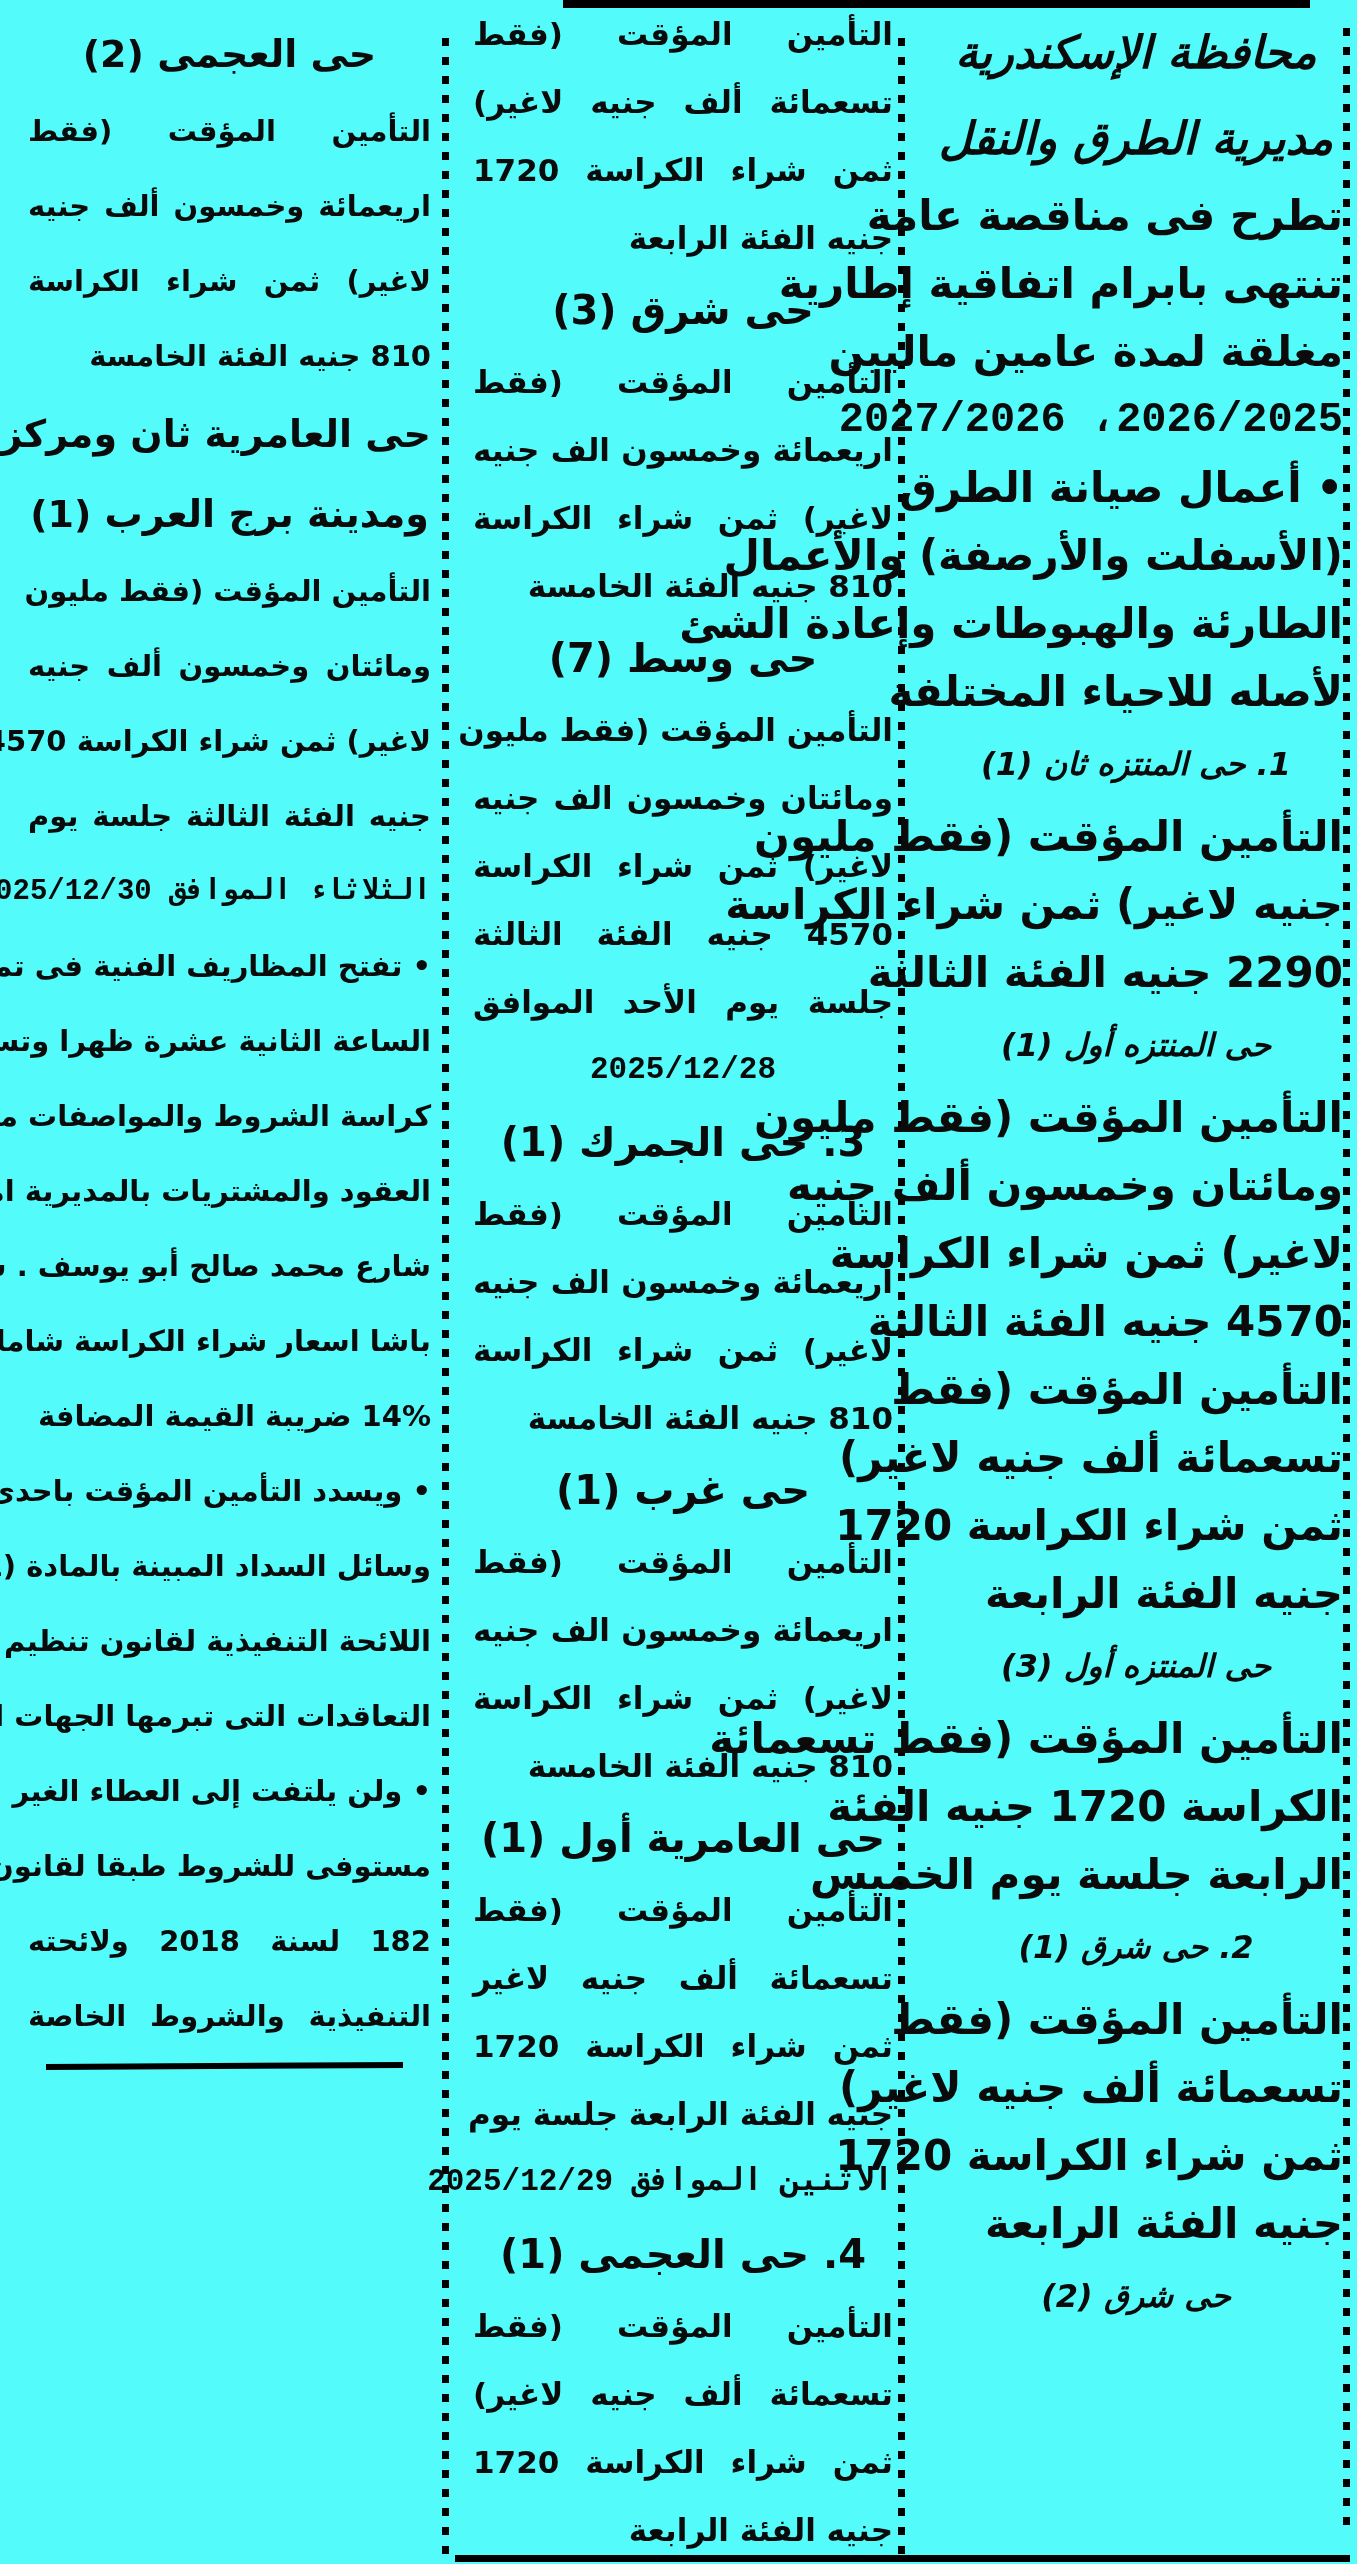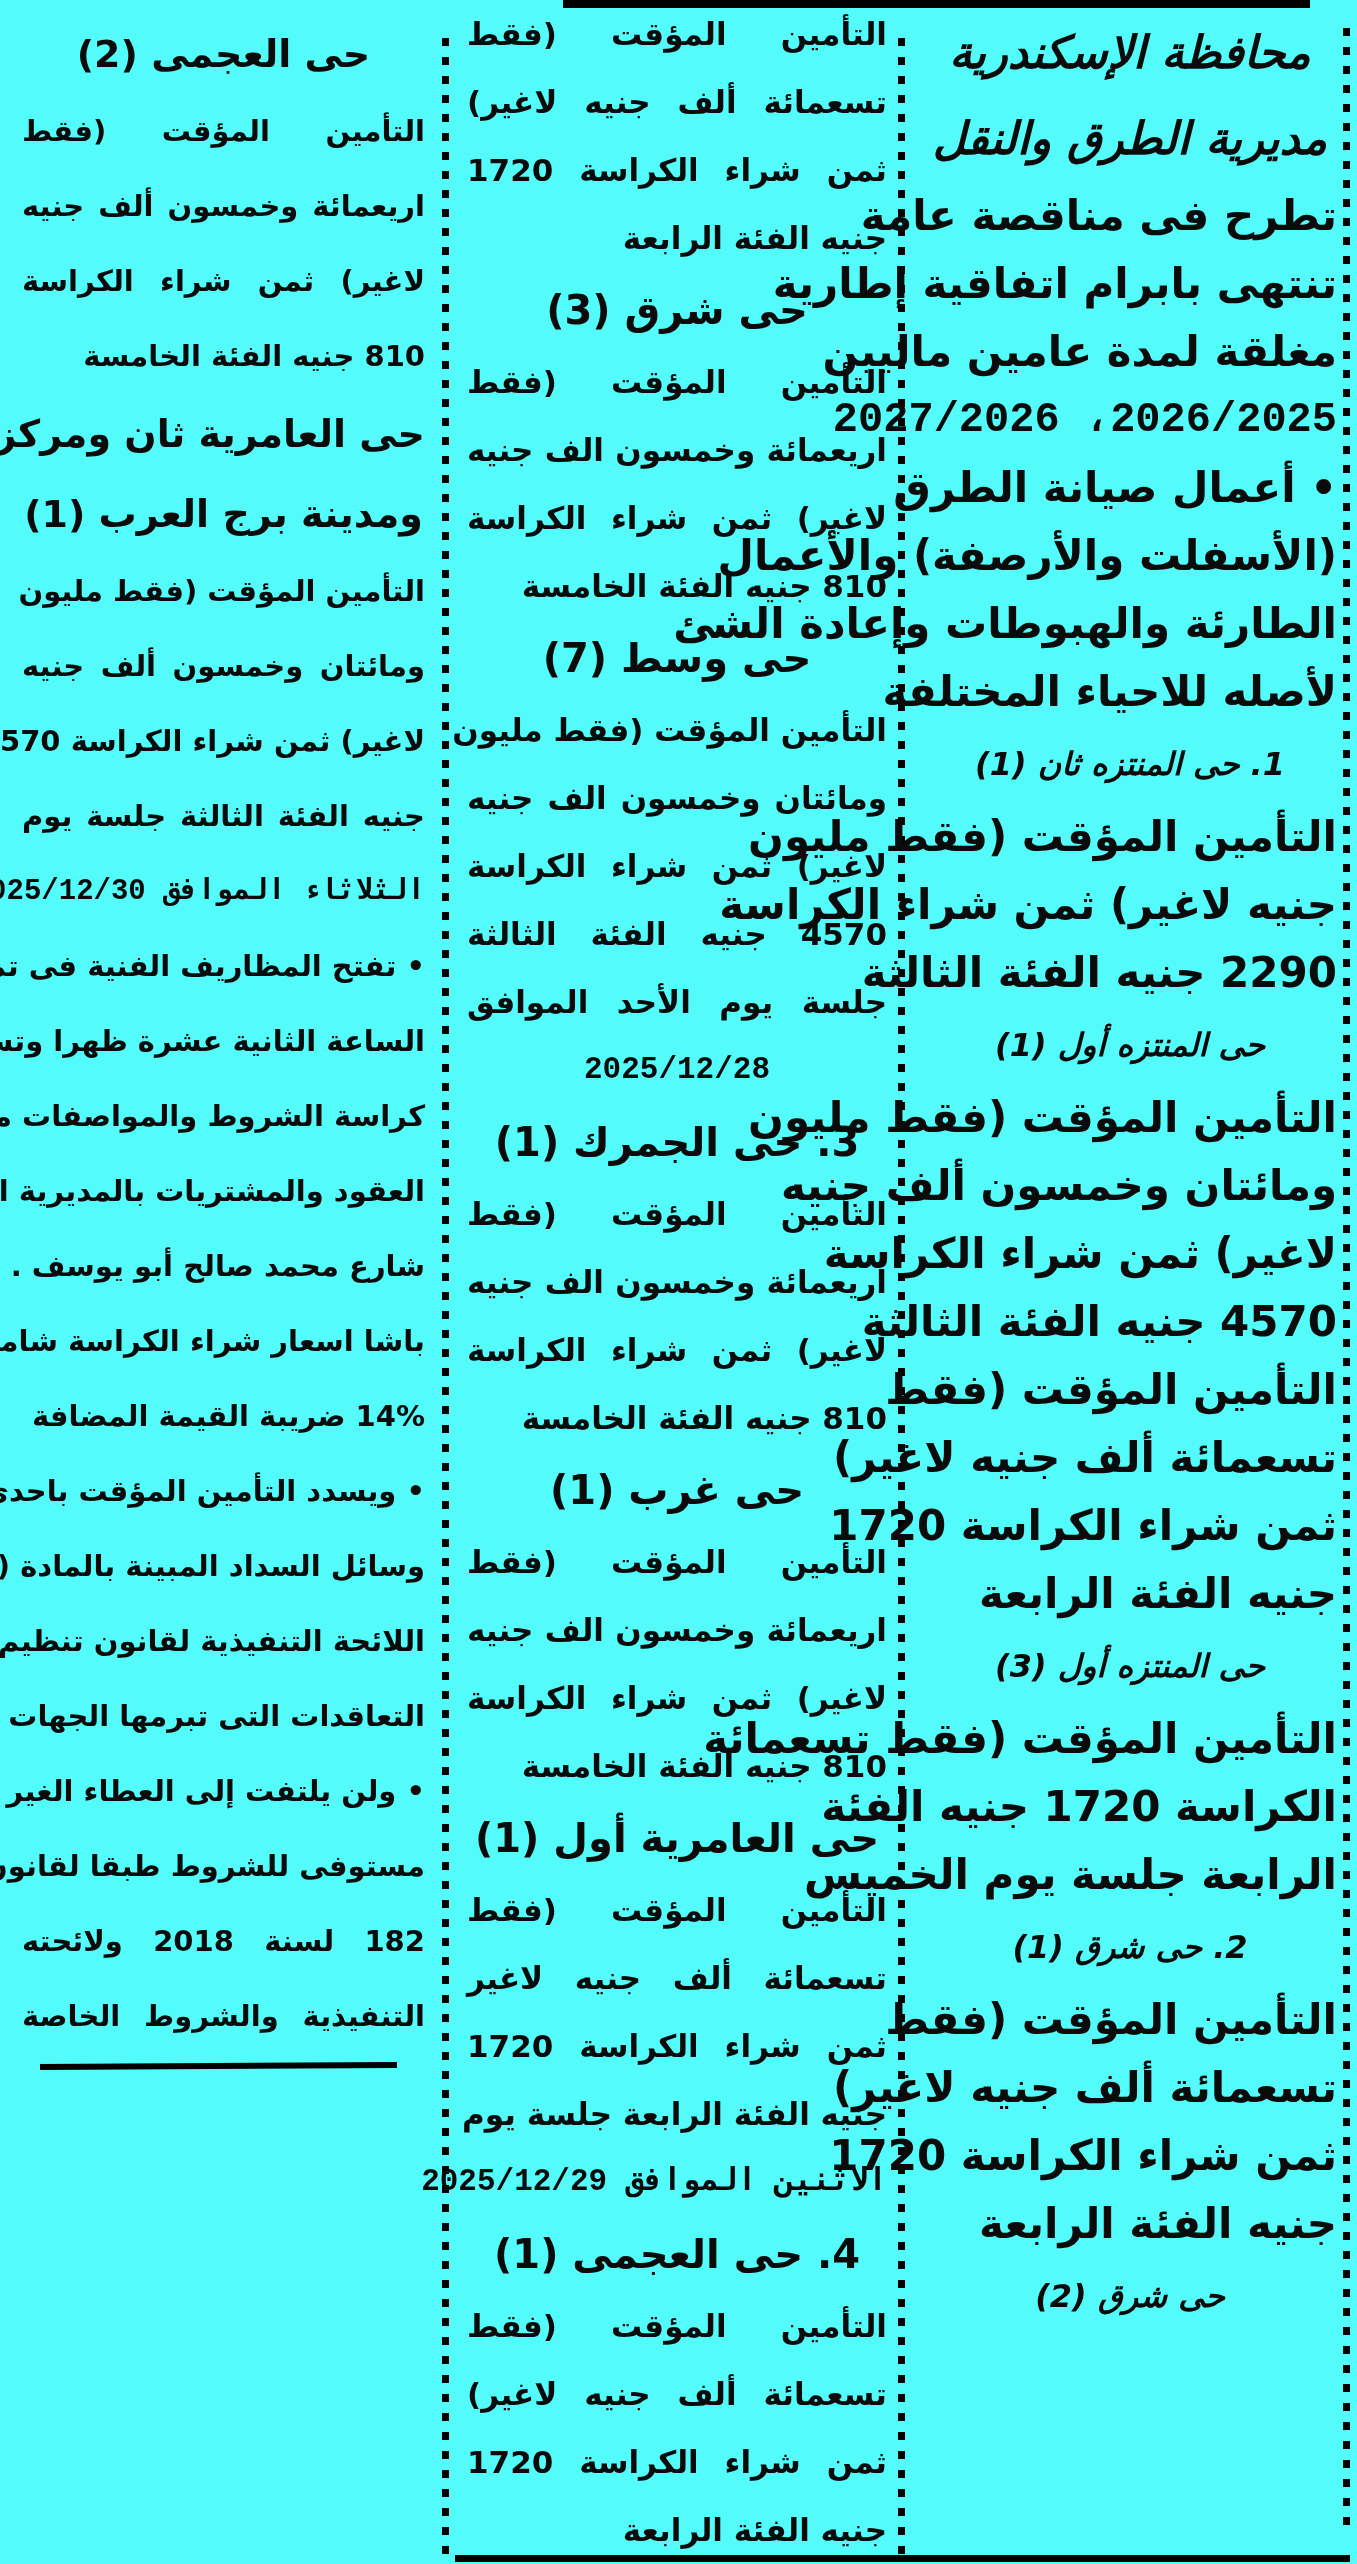--- a/index.html
+++ b/index.html
@@ -6,21 +6,21 @@
   .page{
     position:relative;
     width:1357px;height:2564px;
     background:#54FBFB;
     overflow:hidden;
     font-family:"DejaVu Sans",sans-serif;
     font-weight:bold;
     color:#0b0b0b;
     direction:rtl;
   }
-  .col{position:absolute;top:0;box-sizing:border-box;}
+  .col{position:absolute;top:0;box-sizing:border-box;margin-left:6px;}
   #col0{left:905px;width:448px;padding:10px 16px 0 18px;}
   #col1{left:453px;width:448px;padding:0 14px 0 14px;}
   #col2{left:0;width:447px;padding:14px 22px 0 22px;}
 
   .ln{white-space:nowrap;overflow:visible;}
   .body{text-align:justify;text-align-last:justify;}
   .start{text-align:start;}
   .center{text-align:center;font-family:Liberation Mono, monospace;}
   .head{text-align:center;}
   .title{text-align:center;}

